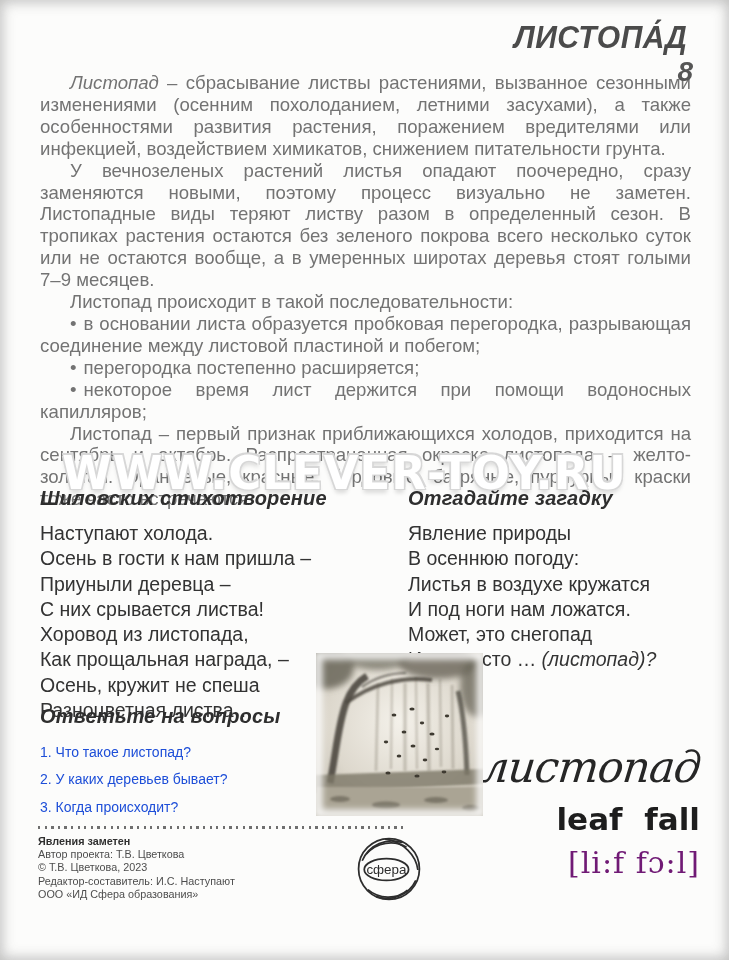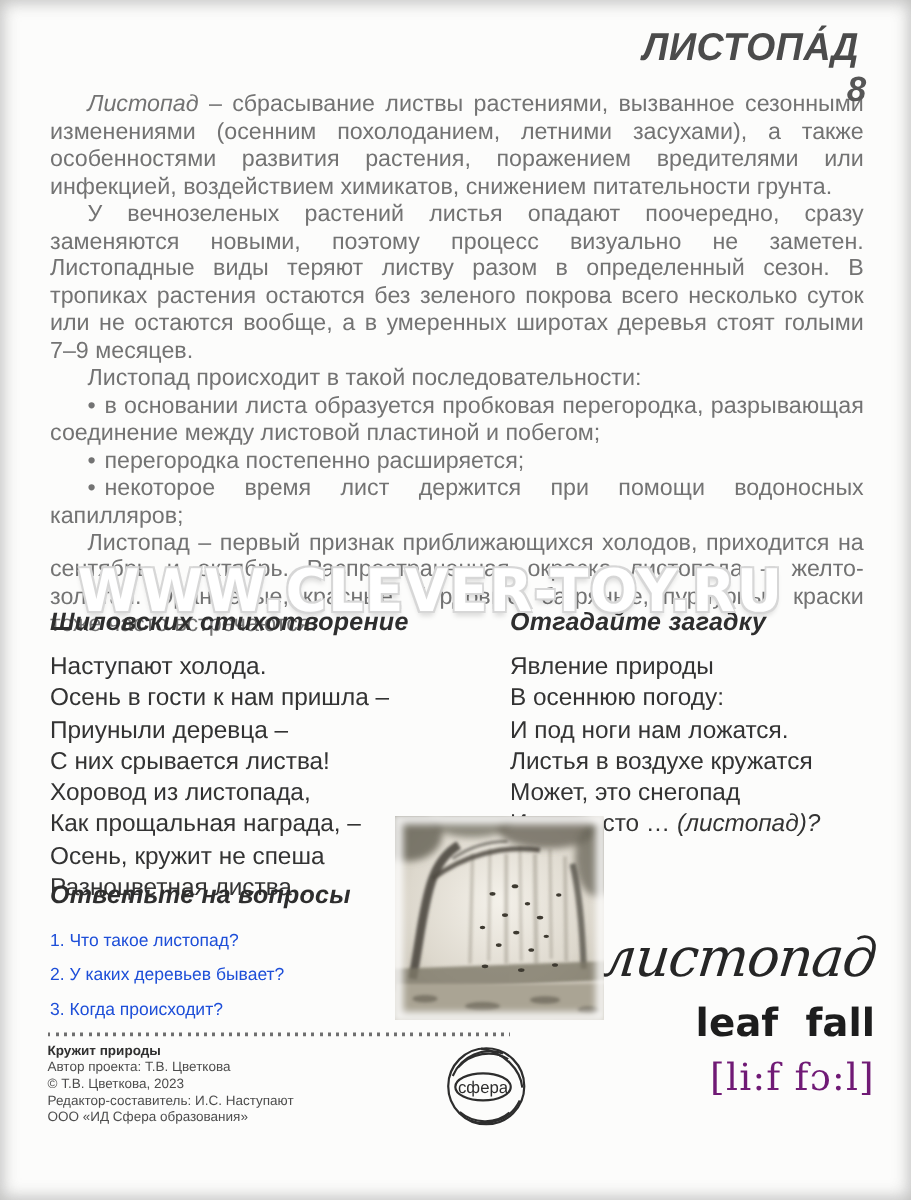--- a/index.html
+++ b/index.html
@@ -120,22 +120,22 @@
       <p>Осень, кружит не спеша</p>
       <p>Разноцветная листва…</p>
     </div>
   </div>
 
   <div class="col-right">
     <h2 class="section-heading">Отгадайте загадку</h2>
     <div class="verse">
       <p>Явление природы</p>
       <p>В осеннюю погоду:</p>
+      <p>Листья в воздухе кружатся</p>
       <p>И под ноги нам ложатся.</p>
-      <p>Листья в воздухе кружатся</p>
       <p>Может, это снегопад</p>
       <p><span>Или просто … </span><i>(листопад)?</i></p>
     </div>
   </div>
 
   <div class="questions-block">
     <h2 class="section-heading">Ответьте на вопросы</h2>
     <div class="questions">
       <p>1. Что такое листопад?</p>
       <p>2. У каких деревьев бывает?</p>
@@ -209,21 +209,21 @@
   </div>
 
   <div class="translation">
     <div class="t-script">листопад</div>
     <div class="t-english">leaf  fall</div>
     <div class="t-ipa">[li:f fɔ:l]</div>
   </div>
 
   <div class="footer-dots"></div>
   <div class="footer-text">
-    <p class="series">Кружит природы</p>
+    <p class="series">Явления заметен</p>
     <p>Автор проекта: Т.В. Цветкова</p>
     <p>© Т.В. Цветкова, 2023</p>
     <p>Редактор-составитель: И.С. Наступают</p>
     <p>ООО «ИД Сфера образования»</p>
   </div>
   <div class="publisher-logo">
     <svg viewBox="0 0 64 64" xmlns="http://www.w3.org/2000/svg">
       <g fill="none" stroke="#2d2d2d" stroke-width="1.7">
         <circle cx="32" cy="32" r="29.5"></circle>
         <path d="M6 24 C13 8 30 1.5 45 6.5"></path>

